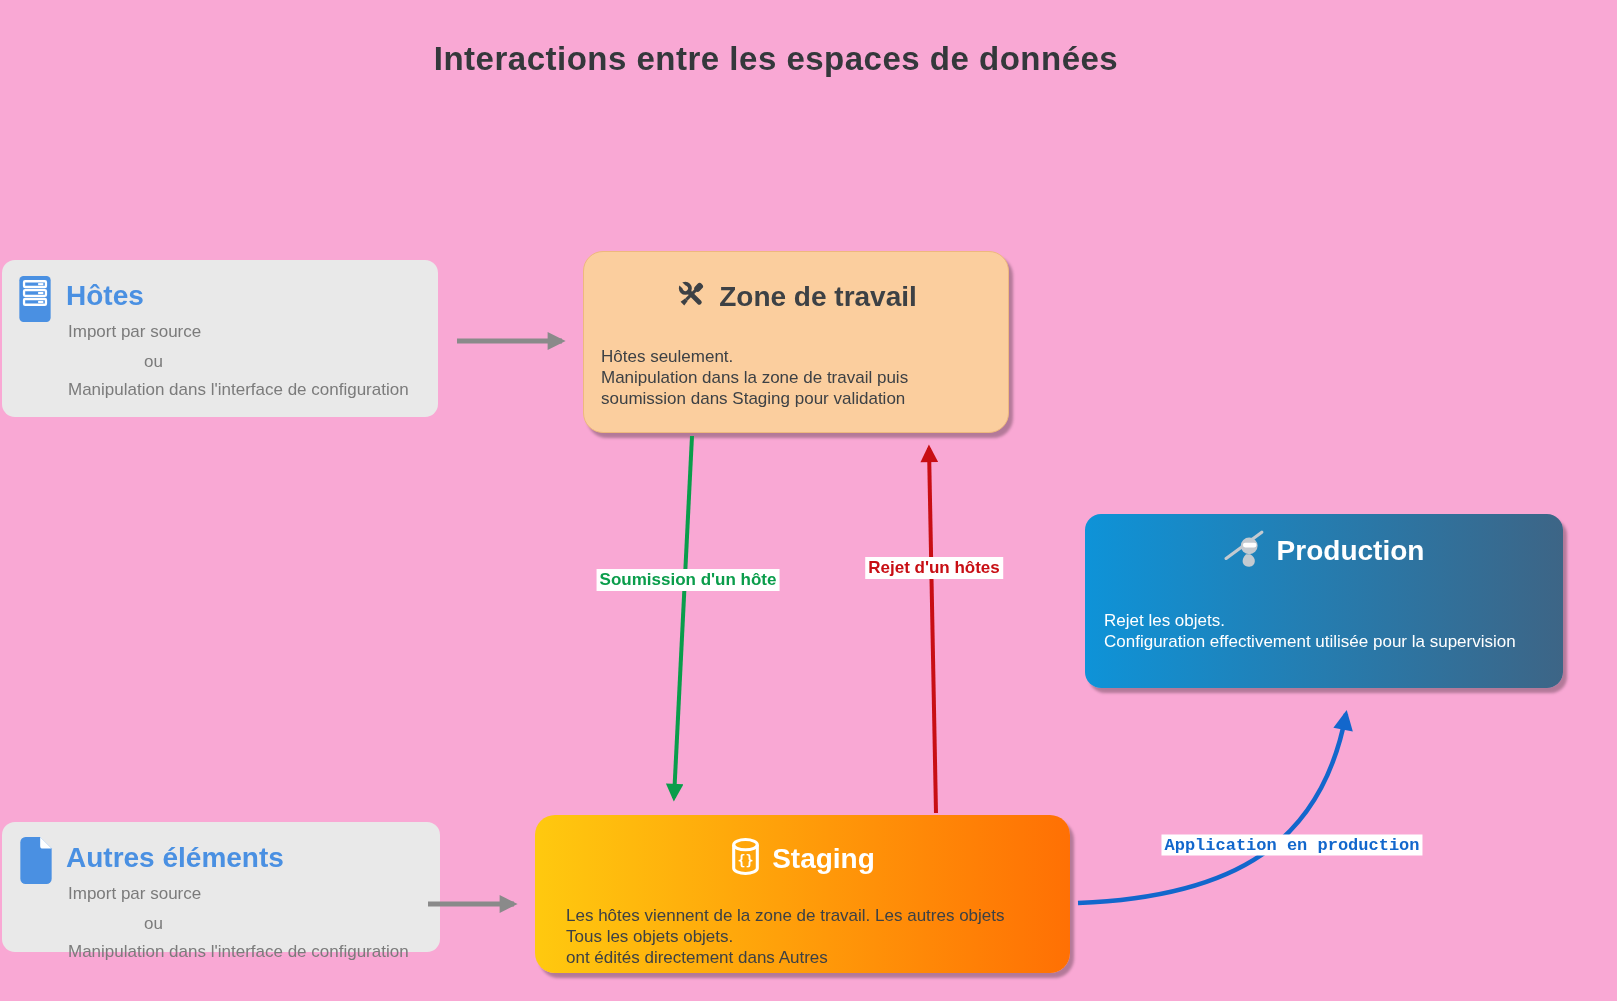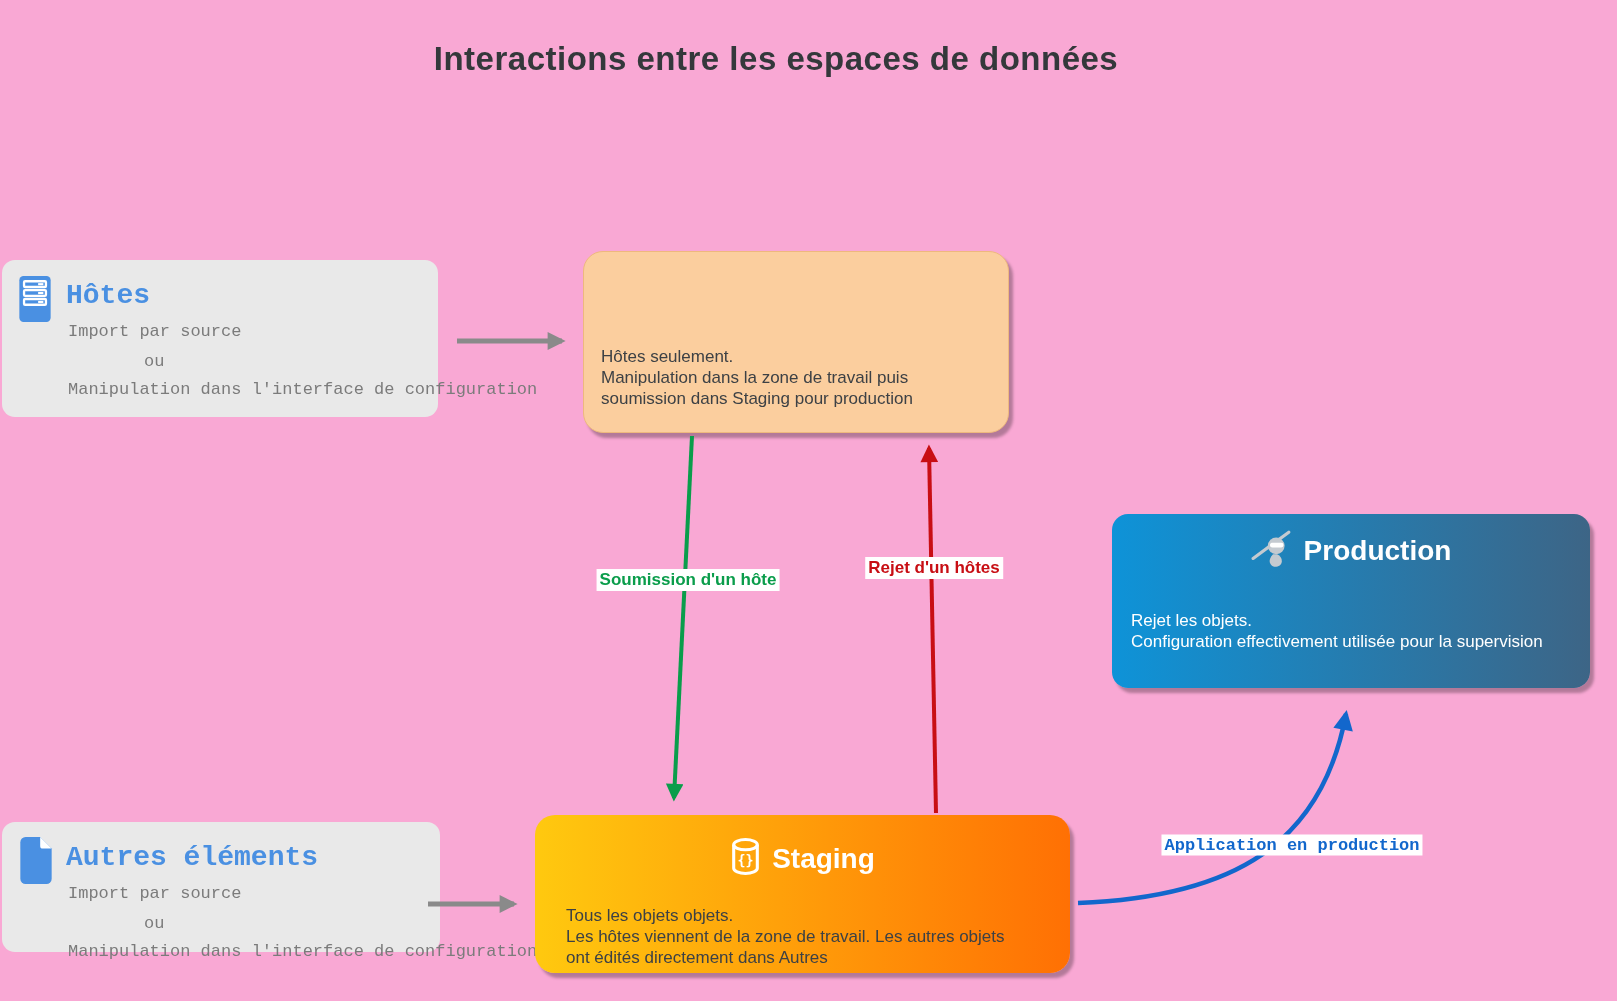--- a/index.html
+++ b/index.html
@@ -7,21 +7,21 @@
     position:relative;width:1617px;height:1001px;overflow:hidden;background:#f9a8d4;
     font-family:"Liberation Sans", sans-serif;
   }
   
   .main-title{
     position:absolute;top:40px;left:0;width:1552px;text-align:center;
     font-size:33px;font-weight:bold;color:var(--title-text);letter-spacing:.5px;
   }
   
   .box{position:absolute;box-sizing:border-box;}
-  .panel{background:var(--gray-box);border-radius:13px;font-family:Liberation Mono, monospace;}
+  .panel{background:var(--gray-box);border-radius:13px;}
   .panel .p-icon{position:absolute;left:16px;top:15px;}
   .panel .p-title{position:absolute;left:64px;top:20px;font-size:28px;font-weight:bold;color:var(--accent-blue);}
   .panel .p-line{position:absolute;font-size:17px;color:var(--muted-text);white-space:nowrap;}
   .panel .l1{left:66px;top:62px;}
   .panel .l2{left:142px;top:92px;}
   .panel .l3{left:66px;top:120px;}
 
   .zone{
     background:var(--zone-fill);border:1px solid #eeb87e;border-radius:20px;
     box-shadow:4px 5px 3px rgba(0,0,0,.28);
@@ -92,48 +92,65 @@
         <path d="M21 0 L32 11 H23.5 a2.5 2.5 0 0 1 -2.5 -2.5 Z" style="fill:#fff"></path>
       </svg>
     </span>
     <div class="p-title">Autres éléments</div>
     <div class="p-line l1">Import par source</div>
     <div class="p-line l2">ou</div>
     <div class="p-line l3">Manipulation dans l'interface de configuration</div>
   </div>
 
   <div class="box zone" style="left:583px;top:251px;width:426px;height:182px;">
+    <div class="title-row">
+      <span>
+        <svg width="33" height="33" viewBox="0 0 36 36">
+          <g transform="rotate(45 18 18)" style="fill:var(--dark-text)">
+            <rect x="14.5" y="2" width="7" height="10" rx="3"></rect>
+            <rect x="16.3" y="11" width="3.4" height="15"></rect>
+            <path d="M16 26 h4 l0.8 6 h-5.6 z"></path>
+          </g>
+          <g transform="rotate(-45 18 18)">
+            <circle cx="18" cy="8.5" r="5" style="fill:none;stroke:var(--dark-text);stroke-width:4.2"></circle>
+            <rect x="15.7" y="0.5" width="4.6" height="6" style="fill:var(--zone-fill)"></rect>
+            <rect x="15.4" y="12.5" width="5.2" height="20" rx="2.2" style="fill:var(--dark-text)"></rect>
+          </g>
+        </svg>
+      </span>
+      <span class="box-title">Zone de travail</span>
+    </div>
     <div class="body-text">
       <div>Hôtes seulement.</div>
       <div>Manipulation dans la zone de travail puis</div>
-      <div>soumission dans Staging pour production</div>
+      <div>soumission dans Staging pour validation</div>
     </div>
   </div>
 
   <div class="box staging" style="left:535px;top:815px;width:535px;height:158px;">
     <div class="title-row">
       <span>
         <svg width="31" height="39" viewBox="0 0 30 38">
           <g style="fill:none;stroke:#fff;stroke-width:3">
             <ellipse cx="15" cy="7.5" rx="11.5" ry="5"></ellipse>
             <path d="M3.5 7.5 v23 a11.5 5 0 0 0 23 0 v-23"></path>
           </g>
           <text x="15" y="27.5" text-anchor="middle" style="fill:#fff;font-family:'DejaVu Sans Mono',monospace;font-size:13px;font-weight:bold">{}</text>
         </svg>
       </span>
       <span class="box-title">Staging</span>
     </div>
     <div class="body-text">
+      <div>Les hôtes viennent de la zone de travail. Les autres objets</div>
       <div>Tous les objets objets.</div>
-      <div>Les hôtes viennent de la zone de travail. Les autres objets</div>
       <div>ont édités directement dans Autres</div>
     </div>
   </div>
 
-  <div class="box production" style="left:1112px;top:514px;width:478px;height:174px;">
+  <div class="box production" style="left:1085px;top:514px;width:478px;height:174px;">
     <div class="title-row">
       <span>
         <svg width="42" height="42" viewBox="0 0 40 40">
           <line x1="2" y1="29" x2="36" y2="4" style="stroke:#c4cad0;stroke-width:3;stroke-linecap:round"></line>
           <circle cx="24" cy="17" r="8" style="fill:#c4cad0"></circle>
           <rect x="18" y="14" width="13" height="4.5" rx="2.2" style="fill:#fff"></rect>
           <path d="M21 25 c-6 6 -3 12 3 12 c7 -1 7 -9 1 -12 z" style="fill:#c4cad0"></path>
         </svg>
       </span>
       <span class="box-title">Production</span>

